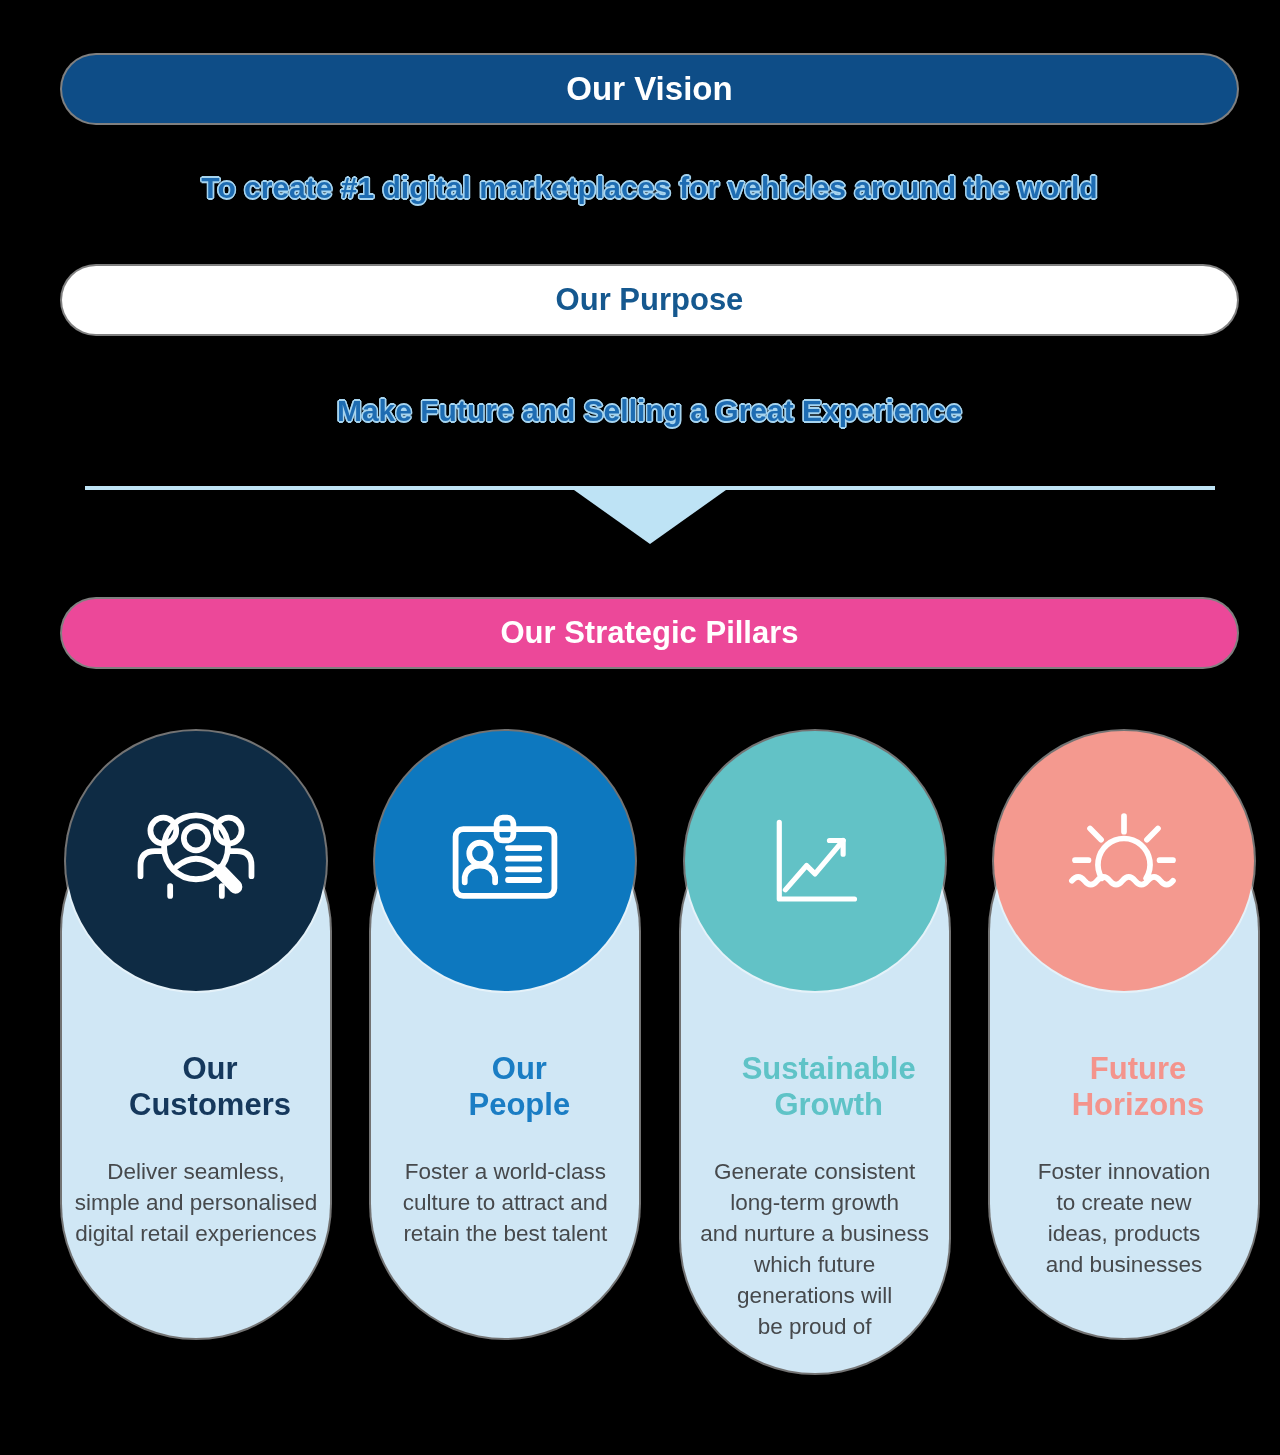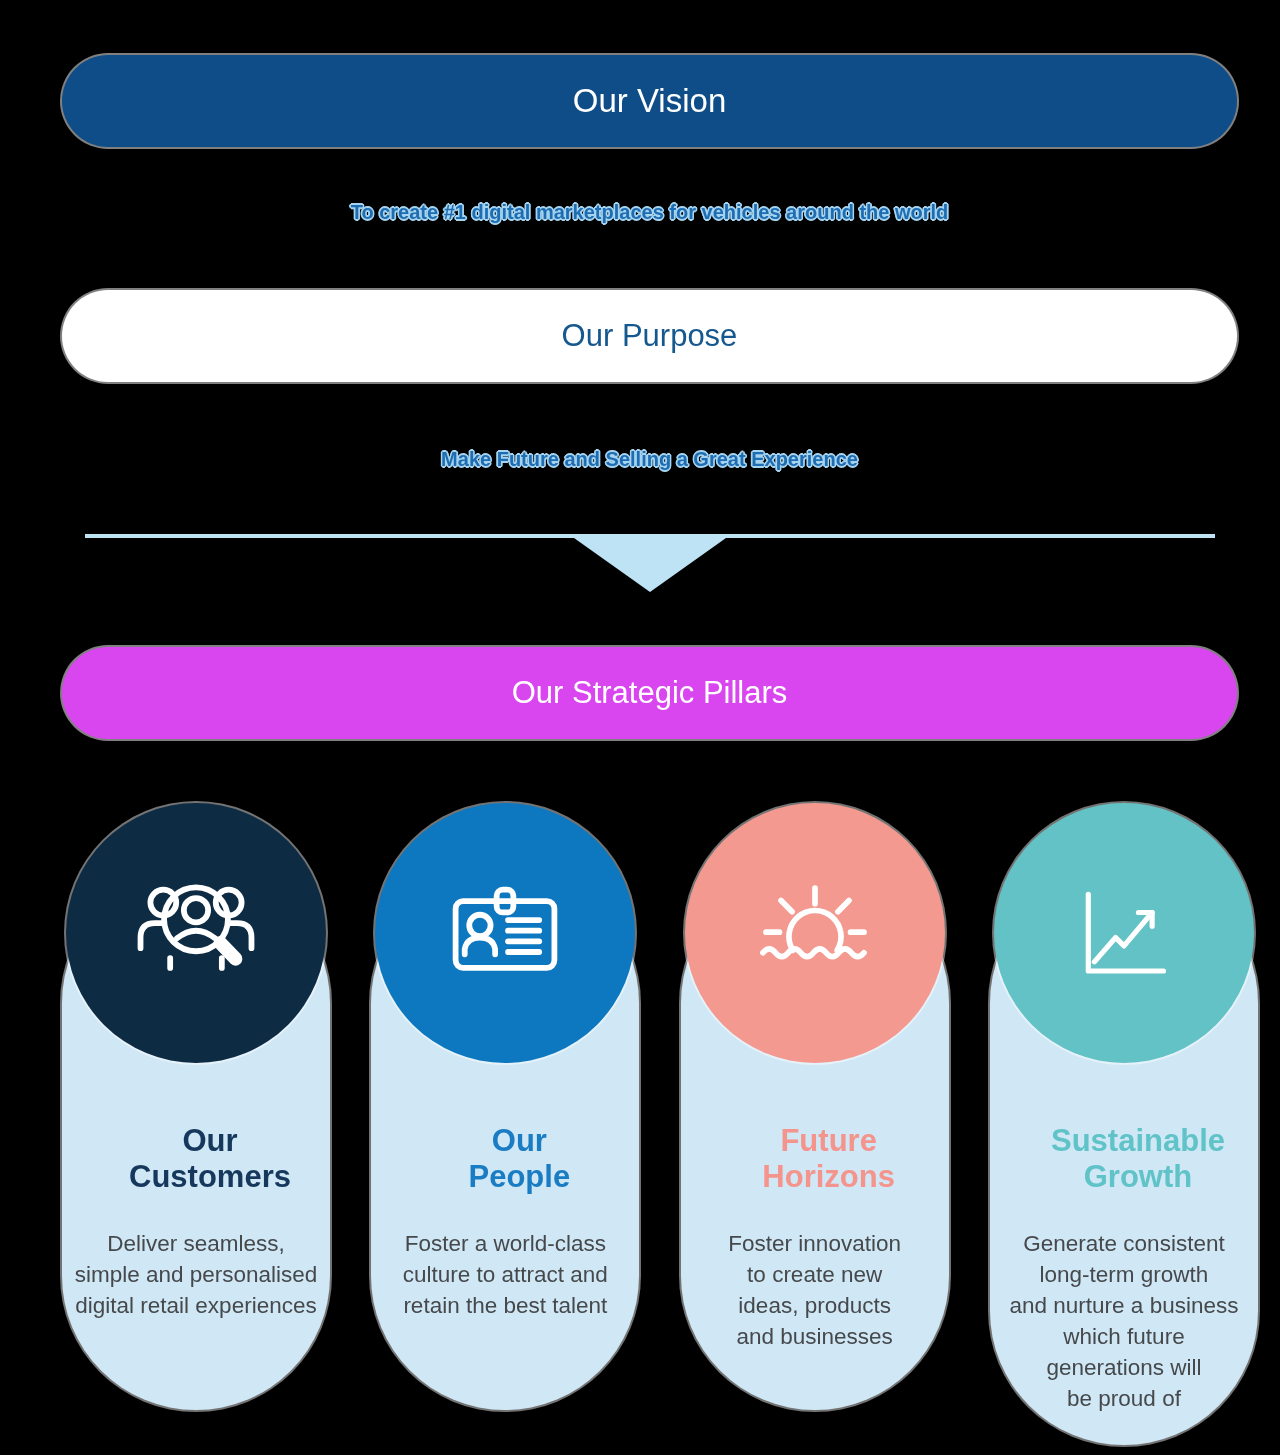--- a/index.html
+++ b/index.html
@@ -10,34 +10,34 @@
     overflow:hidden;
   }
   .container{
     position:relative;
     width:1175px;
     margin-left:62px;
     padding-top:55px;
   }
   
   .banner{
-    height:92px;
+    height:68px;
     border-radius:46px;
     display:flex;align-items:center;justify-content:center;
-    font-weight:normal;
+    font-weight:bold;
     box-shadow:0 0 0 2px rgba(255,255,255,.5);
   }
   .banner-vision{background:#0E4D87;color:#fff;font-size:33px;}
   .banner-purpose{background:#ffffff;color:#15588F;font-size:31px;margin-top:58px;}
-  .banner-pillars{background:#d946ef;color:#fff;font-size:31px;margin-top:55px;align-items:center;}
+  .banner-pillars{background:#ec4899;color:#fff;font-size:31px;margin-top:55px;align-items:center;}
   
   .statement{
     text-align:center;
     font-weight:bold;
-    font-size:20px;
+    font-size:30px;
     line-height:40px;
     color:#1E6CB2;
     text-shadow:
       -1.6px 0 0 #A6D4EF, 1.6px 0 0 #A6D4EF,
       0 -1.6px 0 #A6D4EF, 0 1.6px 0 #A6D4EF,
       -1.2px -1.2px 0 #A6D4EF, 1.2px -1.2px 0 #A6D4EF,
       -1.2px 1.2px 0 #A6D4EF, 1.2px 1.2px 0 #A6D4EF;
   }
   .statement-vision{margin-top:45px;}
   .statement-purpose{margin-top:57px;}
@@ -162,20 +162,39 @@
           <path d="M52 62.5 H72.5"></path>
         </svg>
       </div>
       <div class="card-title">Our
 People</div>
       <div class="card-desc">Foster a world-class
 culture to attract and
 retain the best talent</div>
     </div>
 
+    <div class="card c3 tall">
+      <div class="card-bg"></div>
+      <div class="card-circle">
+        <svg class="icon-svg" width="152" height="152" viewBox="0 0 100 100" fill="none" stroke="#fff" stroke-width="3.4" stroke-linecap="round" stroke-linejoin="round">
+          <path d="M26.5 24.5 V75 H76"></path>
+          <path d="M30.5 69 L44.5 53 L50 58.5 L68.5 36.5"></path>
+          <path d="M59.5 36.5 H68.5 V45.5"></path>
+        </svg>
+      </div>
+      <div class="card-title">Sustainable
+Growth</div>
+      <div class="card-desc">Generate consistent
+long-term growth
+and nurture a business
+which future
+generations will
+be proud of</div>
+    </div>
+
     <div class="card c4">
       <div class="card-bg"></div>
       <div class="card-circle">
         <svg class="icon-svg" width="158" height="158" viewBox="0 0 100 100" fill="none" stroke="#fff" stroke-width="3.6" stroke-linecap="round" stroke-linejoin="round">
           <path d="M50 21.5 V31.5"></path>
           <path d="M28.5 29.5 L35.5 36.5"></path>
           <path d="M71.5 29.5 L64.5 36.5"></path>
           <path d="M19 49.5 H27.5"></path>
           <path d="M72.5 49.5 H81"></path>
           <path d="M36 61 A 16.5 16.5 0 1 1 64 61"></path>
@@ -183,33 +202,14 @@
         </svg>
       </div>
       <div class="card-title">Future
 Horizons</div>
       <div class="card-desc">Foster innovation
 to create new
 ideas, products
 and businesses</div>
     </div>
 
-    <div class="card c3 tall">
-      <div class="card-bg"></div>
-      <div class="card-circle">
-        <svg class="icon-svg" width="152" height="152" viewBox="0 0 100 100" fill="none" stroke="#fff" stroke-width="3.4" stroke-linecap="round" stroke-linejoin="round">
-          <path d="M26.5 24.5 V75 H76"></path>
-          <path d="M30.5 69 L44.5 53 L50 58.5 L68.5 36.5"></path>
-          <path d="M59.5 36.5 H68.5 V45.5"></path>
-        </svg>
-      </div>
-      <div class="card-title">Sustainable
-Growth</div>
-      <div class="card-desc">Generate consistent
-long-term growth
-and nurture a business
-which future
-generations will
-be proud of</div>
-    </div>
-
   </div>
 </div>
 
 </body></html>

